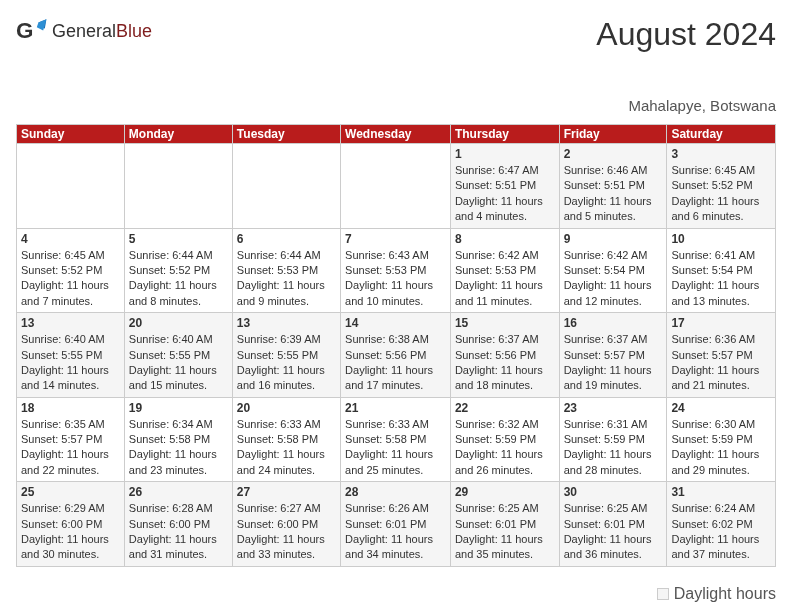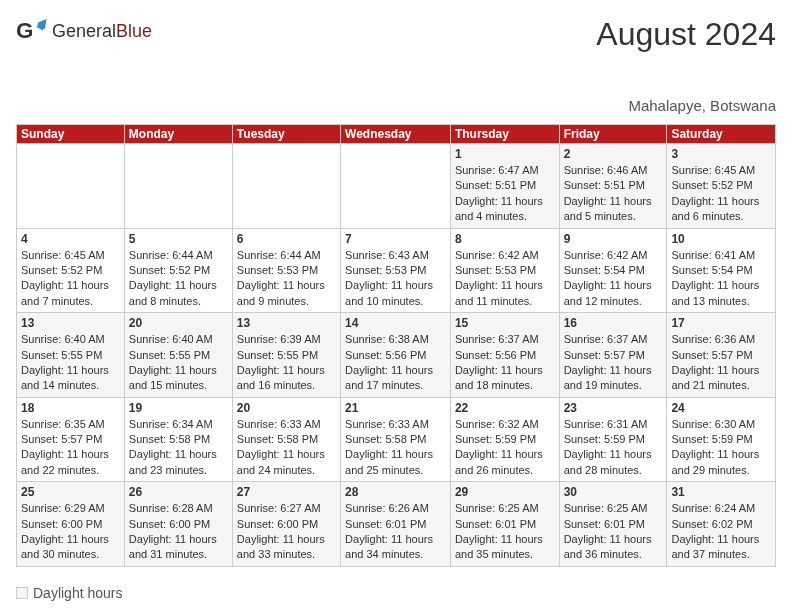--- a/index.html
+++ b/index.html
@@ -96,22 +96,23 @@
       color: #333;
       line-height: 1.4;
     }
     .empty-cell {
       background: #fff !important;
     }
     .footer {
       display: flex;
       align-items: center;
       margin-top: 18px;
-      font-size: 14px;
+      font-size: 16px;
       color: #555;
+      justify-content: flex-end;
     }
     .legend-box {
       width: 12px;
       height: 12px;
       background: #f5f5f5;
       border: 1px solid #ccc;
       margin-right: 5px;
       display: inline-block;
     }
   </style>

